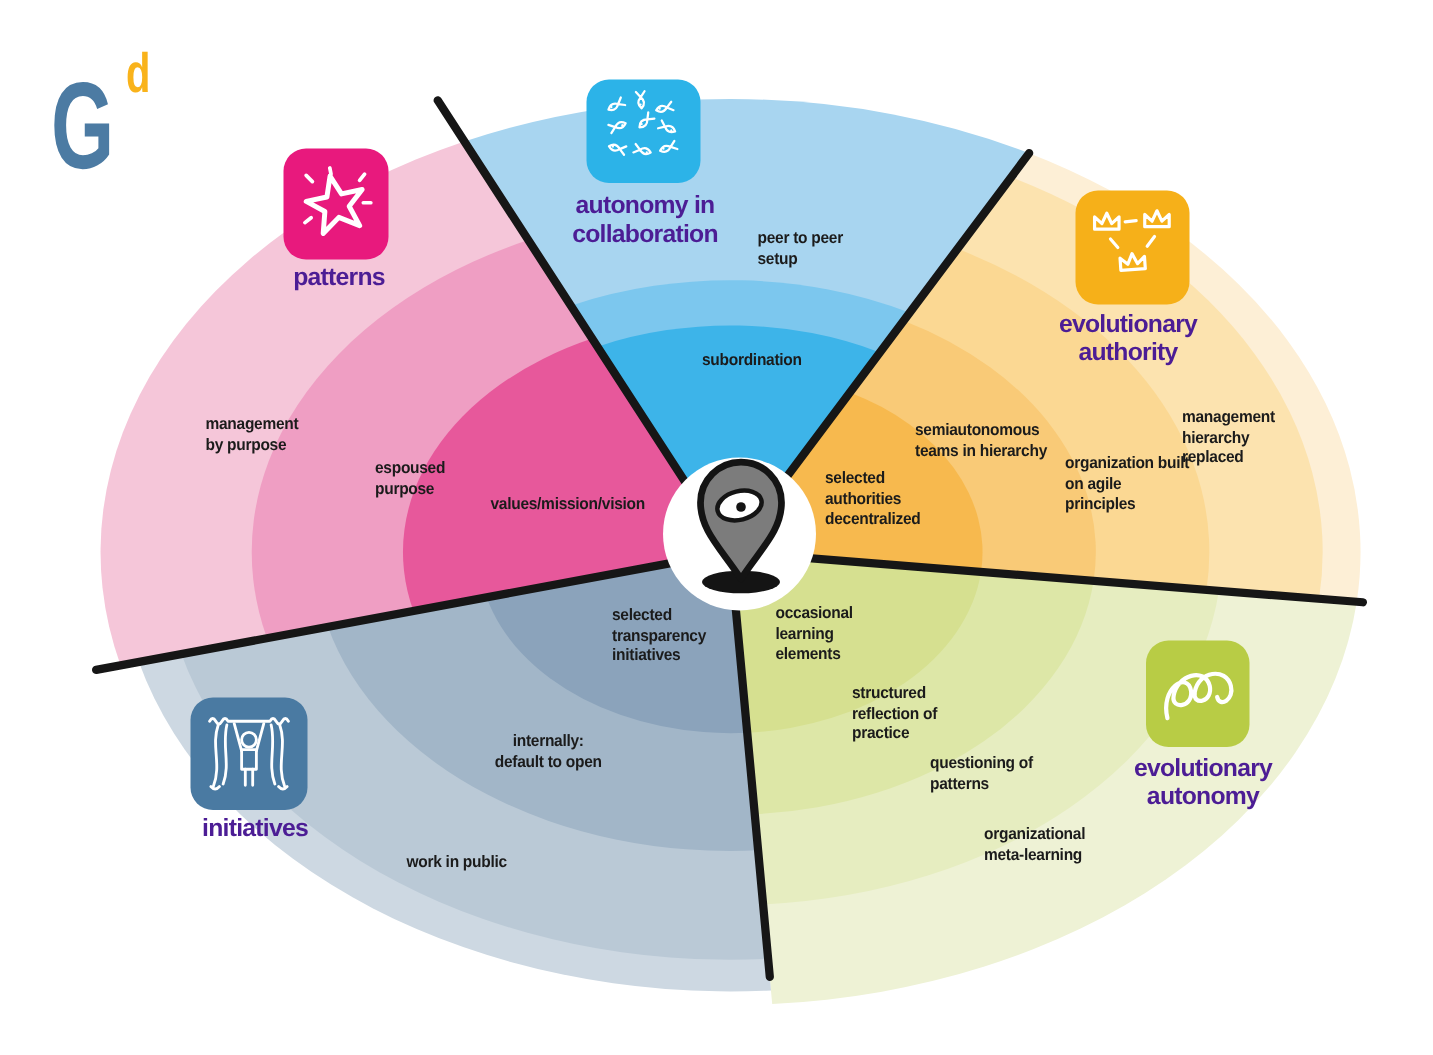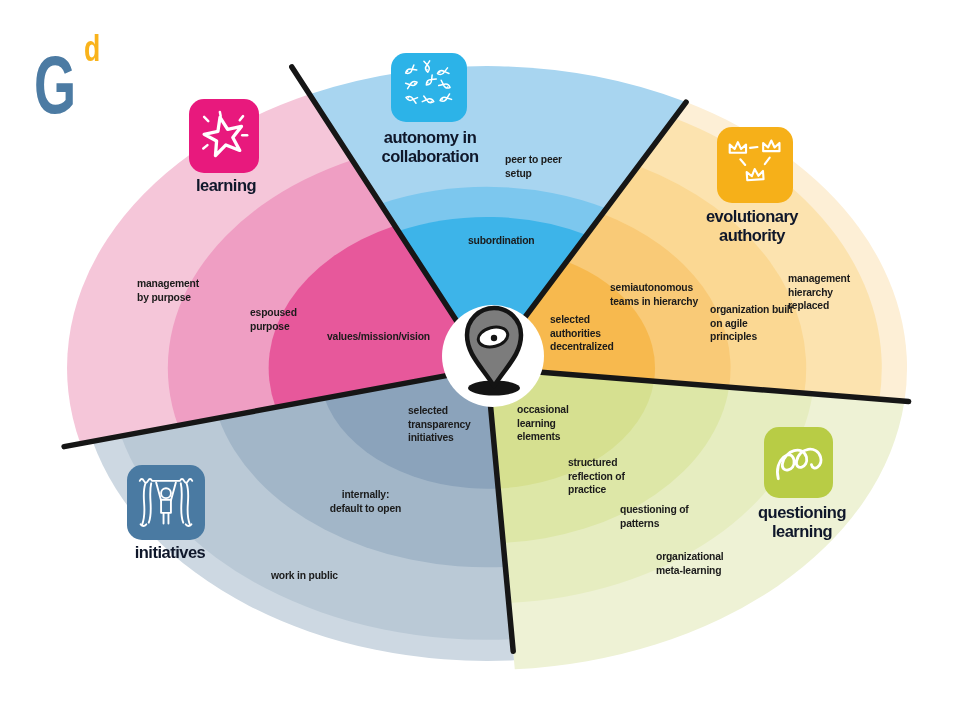--- a/index.html
+++ b/index.html
@@ -14,21 +14,21 @@
   .logo-d{position:absolute;left:50px;top:0;font-size:37px;font-weight:bold;line-height:1;
           transform:scaleX(.72);transform-origin:left top;}
 
   
   .tile{position:absolute;border-radius:15px;display:flex;align-items:center;justify-content:center;}
   .tile svg{display:block;}
 
   
   .rl{position:absolute;font-size:11px;font-weight:bold;color:#1b1b1b;line-height:1.24;
       letter-spacing:-0.2px;transform:scaleX(.94);transform-origin:left top;}
-  .ttl{position:absolute;font-size:16.5px;font-weight:bold;color:#0f172a;line-height:1.14;
+  .ttl{position:absolute;font-size:16.5px;font-weight:bold;color:#4c1d95;line-height:1.14;
        letter-spacing:-0.5px;text-align:center;}
 
   
   #t-purpose{left:176px;top:176px;width:100px;}
   #t-autonomy{left:350px;top:128px;width:160px;}
   #t-distributed{left:702px;top:207px;width:100px;}
   #t-evolutionary{left:748px;top:503px;width:108px;}
   #t-transparency{left:114px;top:543px;width:112px;}
 
   #r-purpose-0{left:327px;top:330px;width:130px;}
@@ -162,24 +162,24 @@
       <path d="M8 63 q3.5 4 7 0"></path>
       <path d="M64 13 C70 30 61 45 68 63 M57 13 C61 30 54 45 60 61"></path>
       <path d="M63 63 q3.5 4 7 0"></path>
       <circle cx="39" cy="25" r="6"></circle>
       <path d="M33 33 H45 V49 H33 Z"></path>
       <path d="M36 49 V62 M42 49 V62"></path>
       <path d="M33 34 L27 12 M45 34 L51 12"></path>
     </svg>
   </div>
 
-  <div class="ttl" id="t-purpose">learning</div>
+  <div class="ttl" id="t-purpose">patterns</div>
   <div class="ttl" id="t-autonomy">autonomy in collaboration</div>
   <div class="ttl" id="t-distributed">evolutionary authority</div>
-  <div class="ttl" id="t-evolutionary">questioning learning</div>
+  <div class="ttl" id="t-evolutionary">evolutionary autonomy</div>
   <div class="ttl" id="t-transparency">initiatives</div>
 
   <div class="rl" id="r-purpose-0">values/mission/vision</div>
   <div class="rl" id="r-purpose-1">espoused purpose</div>
   <div class="rl" id="r-purpose-2">management by purpose</div>
 
   <div class="rl" id="r-autonomy-0">subordination</div>
   <div class="rl" id="r-autonomy-1">peer to peer setup</div>
 
   <div class="rl" id="r-distributed-0">selected authorities decentralized</div>

